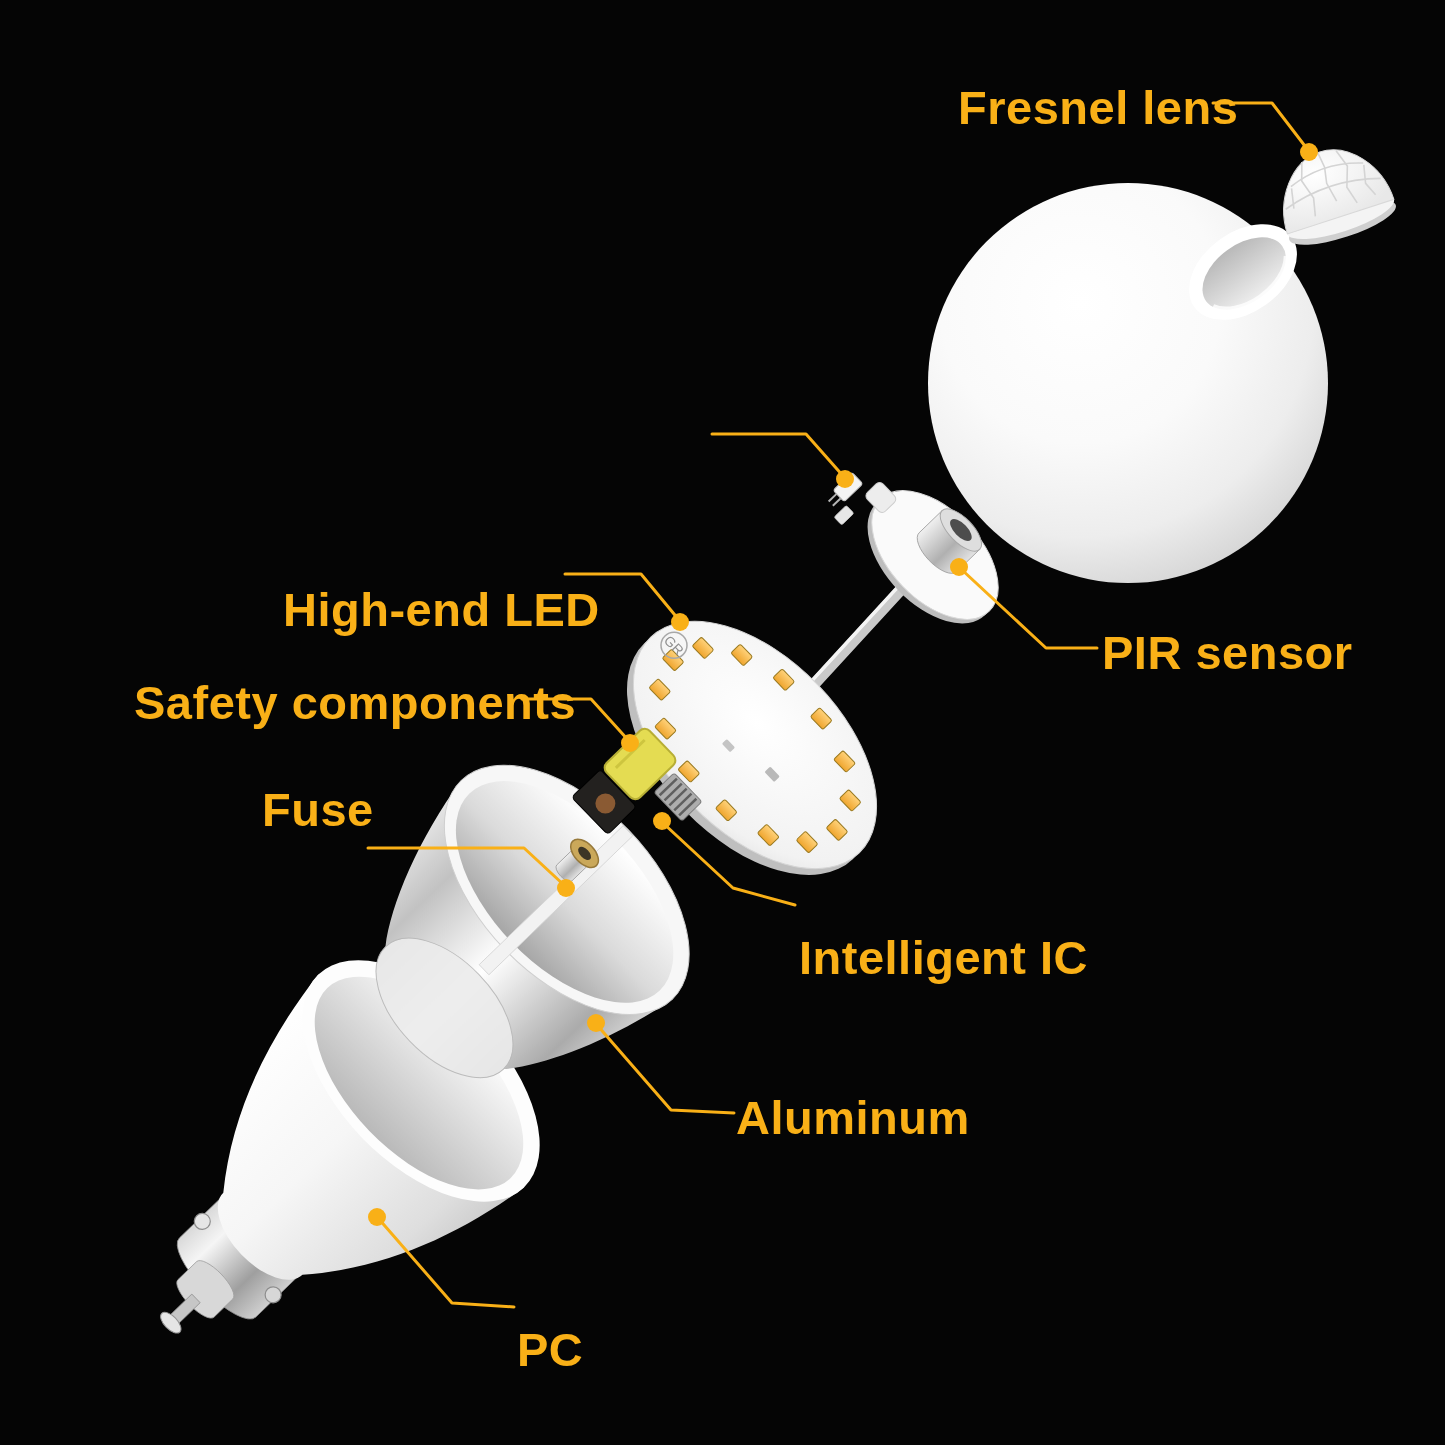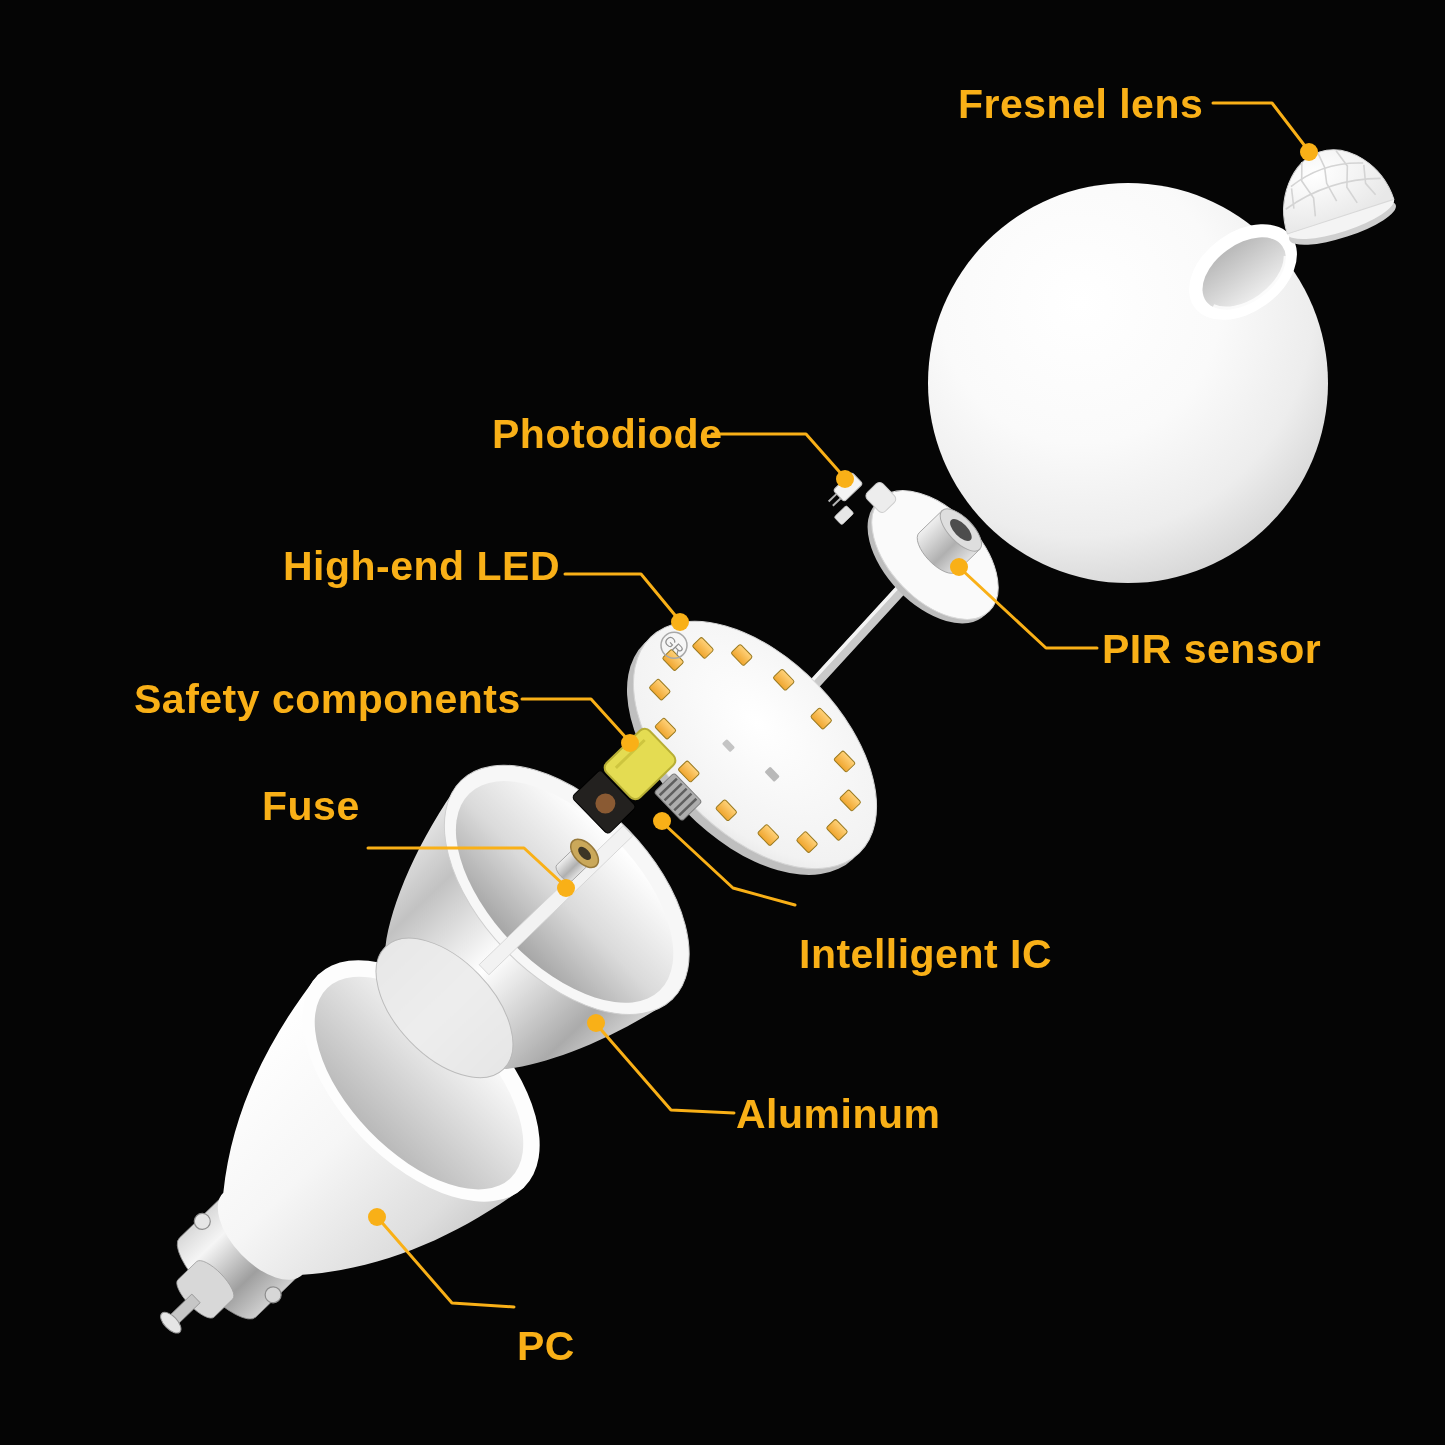--- a/index.html
+++ b/index.html
@@ -8,32 +8,32 @@
     background:#050505;
     position:relative;
     overflow:hidden;
     font-family:"Liberation Sans", sans-serif;
   }
   #stage{position:absolute;left:0;top:0;width:1445px;height:1445px;}
   svg{position:absolute;left:0;top:0;}
   .label{
     position:absolute;
     color:var(--accent,#F9B017);
-    font-size:41px;
+    font-size:47px;
     font-weight:600;
     line-height:1;
     letter-spacing:.5px;
     white-space:nowrap;
   }
   .accent-stroke{stroke:var(--accent,#F9B017);stroke-width:3;fill:none;stroke-linejoin:round;stroke-linecap:round;}
   .accent-fill{fill:var(--accent,#F9B017);}
   
   .lbl-fresnel{left:958px;top:84px;}
   .lbl-photodiode{left:492px;top:414px;}
-  .lbl-highend{left:283px;top:546px;}
+  .lbl-highend{left:283px;top:586px;}
   .lbl-pir{left:1102px;top:629px;}
   .lbl-safety{left:134px;top:679px;}
   .lbl-fuse{left:262px;top:786px;}
   .lbl-ic{left:799px;top:934px;}
   .lbl-aluminum{left:736px;top:1094px;}
   .lbl-pc{left:517px;top:1326px;}
 </style>
 </head>
 <body style="background: rgb(5, 5, 5);">
 
@@ -246,21 +246,20 @@
 
     <polyline class="accent-stroke" points="597,1025 671,1110 734,1113"></polyline>
     <circle class="accent-fill" cx="596" cy="1023" r="9"></circle>
 
     <polyline class="accent-stroke" points="378,1218 452,1303 514,1307"></polyline>
     <circle class="accent-fill" cx="377" cy="1217" r="9"></circle>
   </g>
 </svg>
 
   <div class="label lbl-fresnel">Fresnel lens</div>
-  <div class="label lbl-photodiode">Photodiode</div>
   <div class="label lbl-highend">High-end LED</div>
   <div class="label lbl-pir">PIR sensor</div>
   <div class="label lbl-safety">Safety components</div>
   <div class="label lbl-fuse">Fuse</div>
   <div class="label lbl-ic">Intelligent IC</div>
   <div class="label lbl-aluminum">Aluminum</div>
   <div class="label lbl-pc">PC</div>
 
 </div>
 

